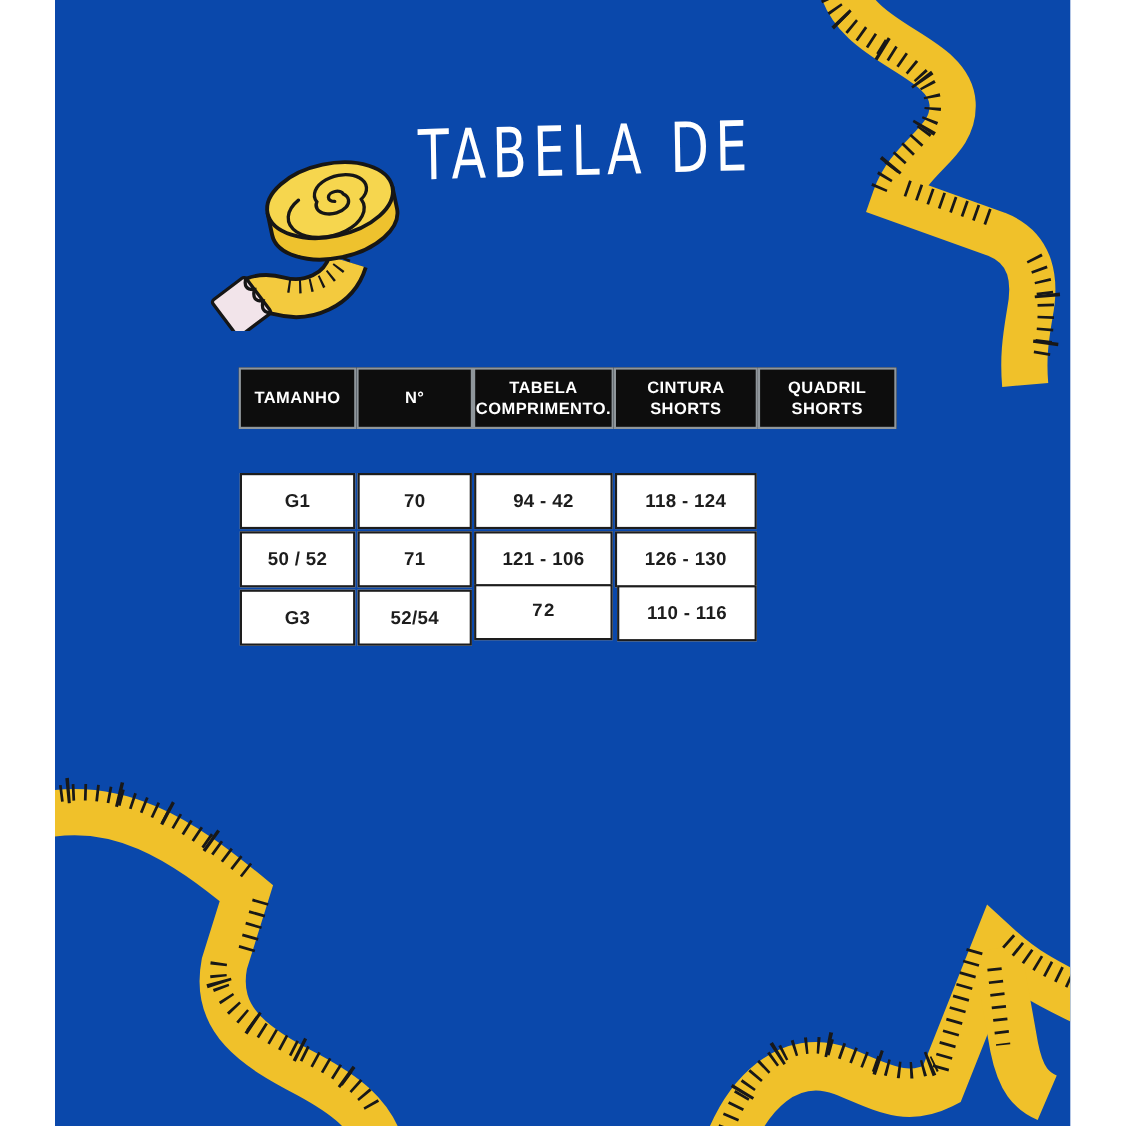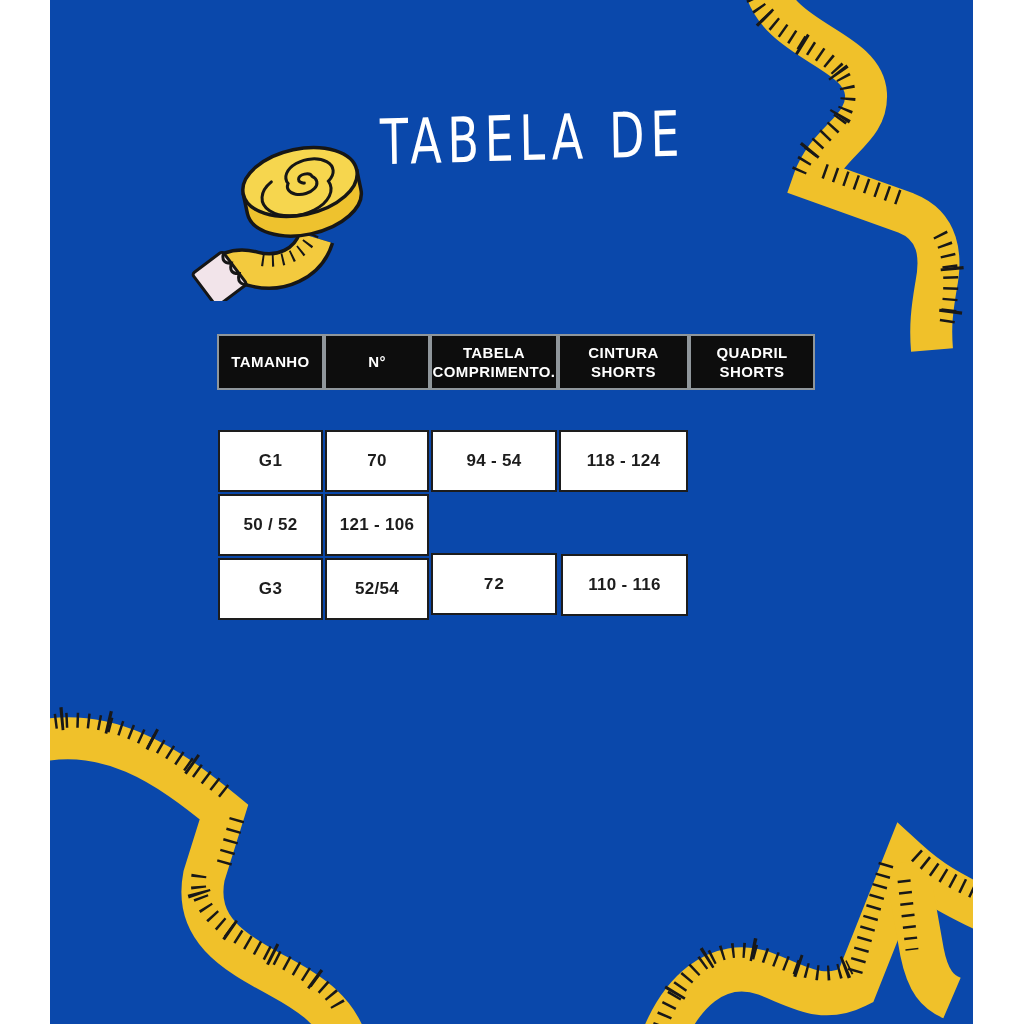--- a/index.html
+++ b/index.html
@@ -37,21 +37,21 @@
   }
   .hdr-cell{
     box-sizing:border-box;height:56px;background:#0d0d0d;border:2px solid #8f969b;
     color:#ffffff;font-weight:700;font-size:15px;line-height:1.3;letter-spacing:.4px;
     display:flex;align-items:center;justify-content:center;text-align:center;
     white-space:pre-line;
   }
   .rows{margin-top:40px;}
   .data-row{margin-bottom:2px;}
   .cell{
-    box-sizing:border-box;height:62px;margin:0 1px;background:#ffffff;
+    box-sizing:border-box;height:51px;margin:0 1px;background:#ffffff;
     border:2px solid #1d1d1d;color:#1d1d1d;font-weight:700;font-size:17px;
     letter-spacing:.3px;display:flex;align-items:center;justify-content:center;
     text-align:center;
   }
   .data-row:nth-child(3) .cell:nth-child(3){transform:translateY(-5px);font-family:Liberation Mono, monospace;}
   .data-row:nth-child(3) .cell:nth-child(4){transform:translateY(-4px);margin-left:3px;}
   .data-row:nth-child(3) .cell:nth-child(5){transform:translateY(3px);}
 </style>
 </head>
 <body>
@@ -128,26 +128,28 @@
 COMPRIMENTO.</div>
       <div class="hdr-cell">CINTURA
 SHORTS</div>
       <div class="hdr-cell">QUADRIL
 SHORTS</div>
     </div>
     <div class="rows">
       <div class="data-row">
         <div class="cell">G1</div>
         <div class="cell">70</div>
-        <div class="cell">94 - 54</div>
+        <div class="cell">94 - 42</div>
         <div class="cell">118 - 124</div>
       </div>
       <div class="data-row">
         <div class="cell">50 / 52</div>
+        <div class="cell">71</div>
         <div class="cell">121 - 106</div>
+        <div class="cell">126 - 130</div>
       </div>
       <div class="data-row">
         <div class="cell">G3</div>
         <div class="cell">52/54</div>
         <div class="cell">72</div>
         <div class="cell">110 - 116</div>
       </div>
     </div>
   </div>
 

